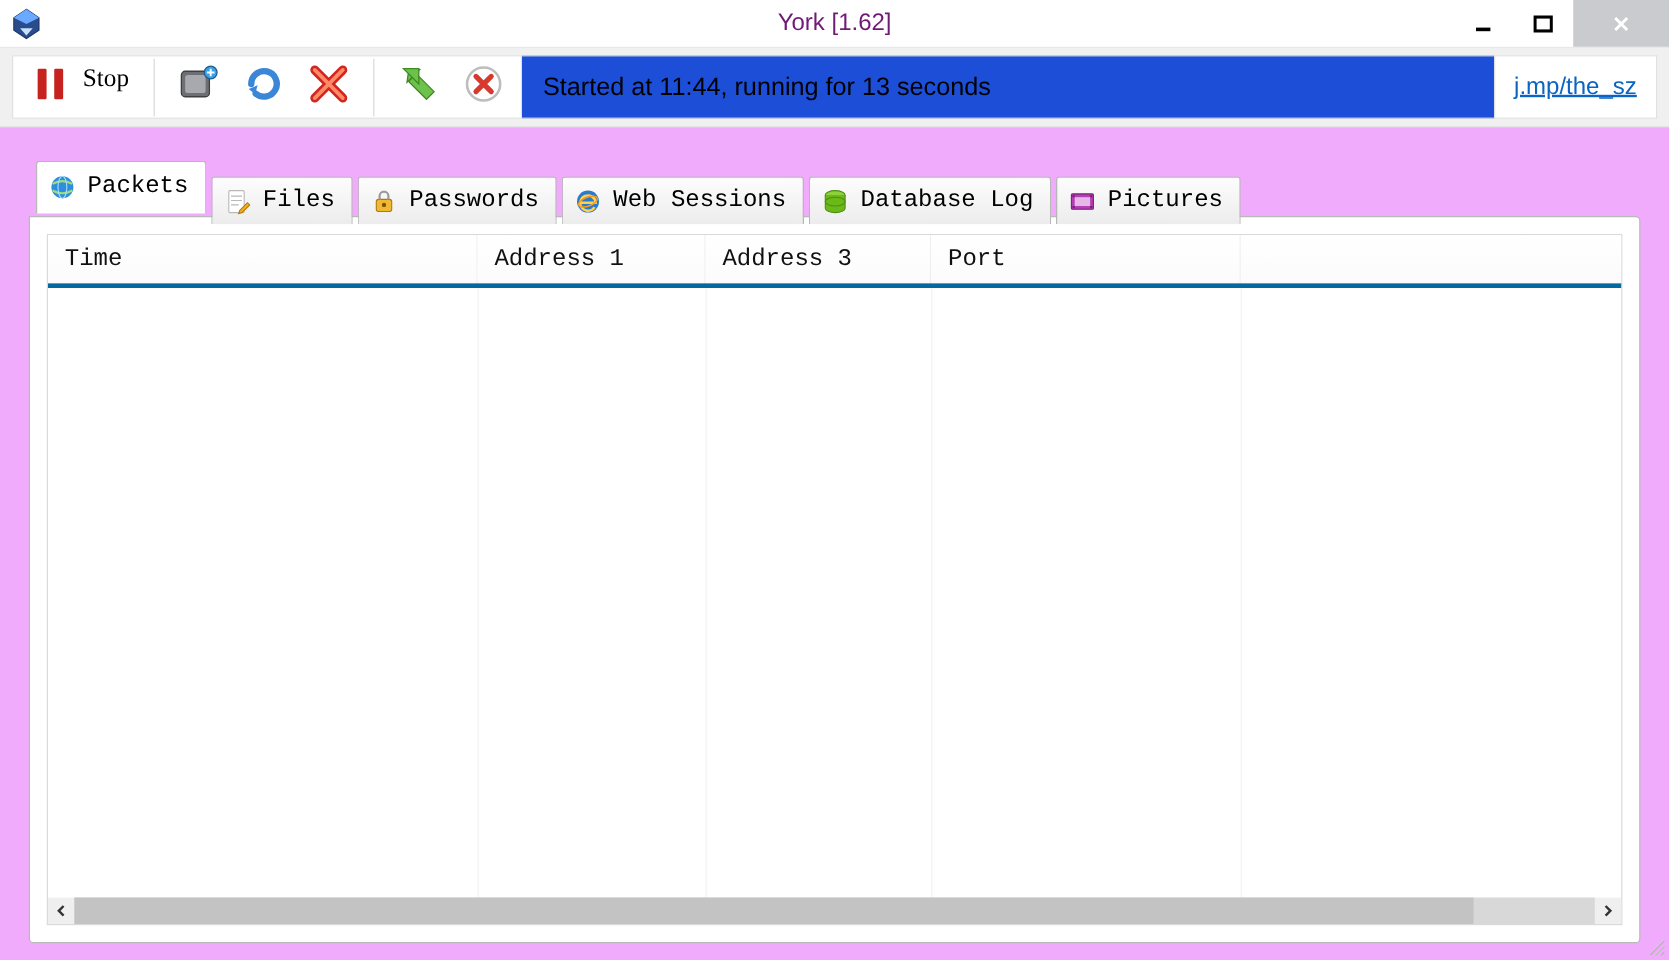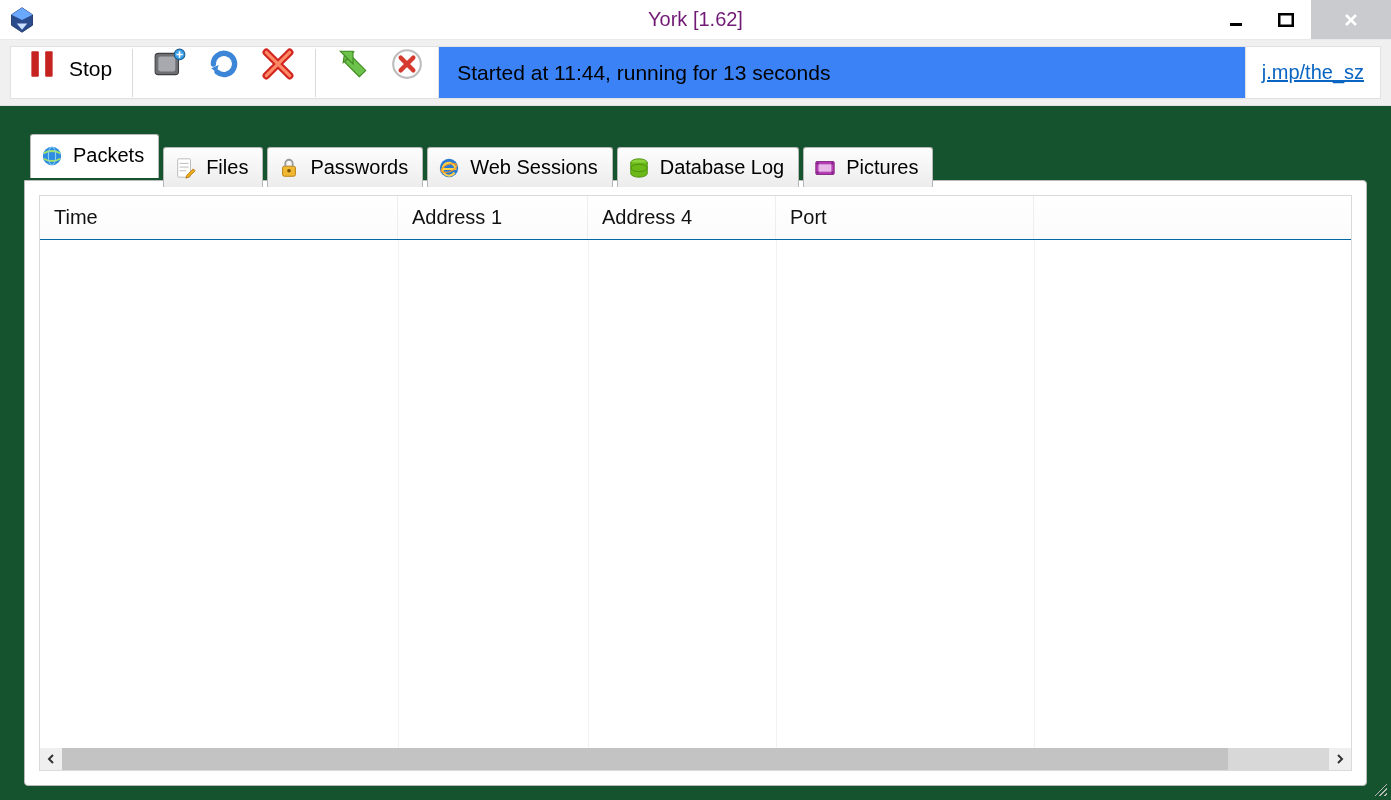--- a/index.html
+++ b/index.html
@@ -76,31 +76,32 @@
     gap: 8px;
   }
   .tb-sep {
     width: 1px;
     height: 48px;
     background: #d9d9d9;
     margin: 0 6px;
   }
   .tb-btn {
     display: flex;
-    align-items: flex-end;
+    align-items: flex-start;
     gap: 10px;
     height: 48px;
-    padding: 16px 6px;
+    padding: 4px 6px;
     cursor: pointer;
+    font-family: Liberation Serif, serif;
   }
   .tb-btn .lbl { font-size: 21px; }
   .tb-icon { width: 34px; height: 34px; }
   .status-group {
     flex: 1;
-    background: #3b82f6;
+    background: #1d4ed8;
     border: 1px solid #e1e1e1;
     border-left: none;
     display: flex;
     align-items: center;
     padding: 0 18px;
     font-size: 21px;
     color: #000;
   }
   .link-group {
     background: #ffffff;
@@ -113,25 +114,26 @@
   }
   .link-group a {
     color: #0a64c2;
     text-decoration: underline;
     font-size: 20px;
   }
 
   
   .client {
     flex: 1;
-    background: #14532d;
+    background: #f0abfc;
     padding: 30px 24px 14px 24px;
     display: flex;
     flex-direction: column;
     position: relative;
+    font-family: Liberation Mono, monospace;
   }
   .tabstrip {
     display: flex;
     gap: 4px;
     position: relative;
     z-index: 2;
     margin-left: 6px;
   }
   .tab {
     display: flex;
@@ -174,21 +176,21 @@
     flex: 1;
     border: 1px solid #dadada;
     display: flex;
     flex-direction: column;
     position: relative;
     background: #ffffff;
   }
   .lv-header {
     display: flex;
     height: 44px;
-    border-bottom: 1px solid #0369a1;
+    border-bottom: 4px solid #0369a1;
   }
   .lv-col {
     display: flex;
     align-items: center;
     padding: 0 14px;
     font-size: 20px;
     color: #111;
     border-right: 1px solid #eeeeee;
     background: linear-gradient(#ffffff, #fbfbfb);
   }
@@ -394,21 +396,21 @@
         </span>
         <span>Pictures</span>
       </div>
     </div>
 
     <div class="tabpanel">
       <div class="listview">
         <div class="lv-header">
           <div class="lv-col" style="width:358px">Time</div>
           <div class="lv-col" style="width:190px">Address 1</div>
-          <div class="lv-col" style="width:188px">Address 4</div>
+          <div class="lv-col" style="width:188px">Address 3</div>
           <div class="lv-col" style="width:258px">Port</div>
           <div class="lv-col" style="flex:1;border-right:none"></div>
         </div>
         <div class="lv-body">
           <div class="lv-gridline" style="left:358px"></div>
           <div class="lv-gridline" style="left:548px"></div>
           <div class="lv-gridline" style="left:736px"></div>
           <div class="lv-gridline" style="left:994px"></div>
         </div>
         <div class="lv-scroll">

